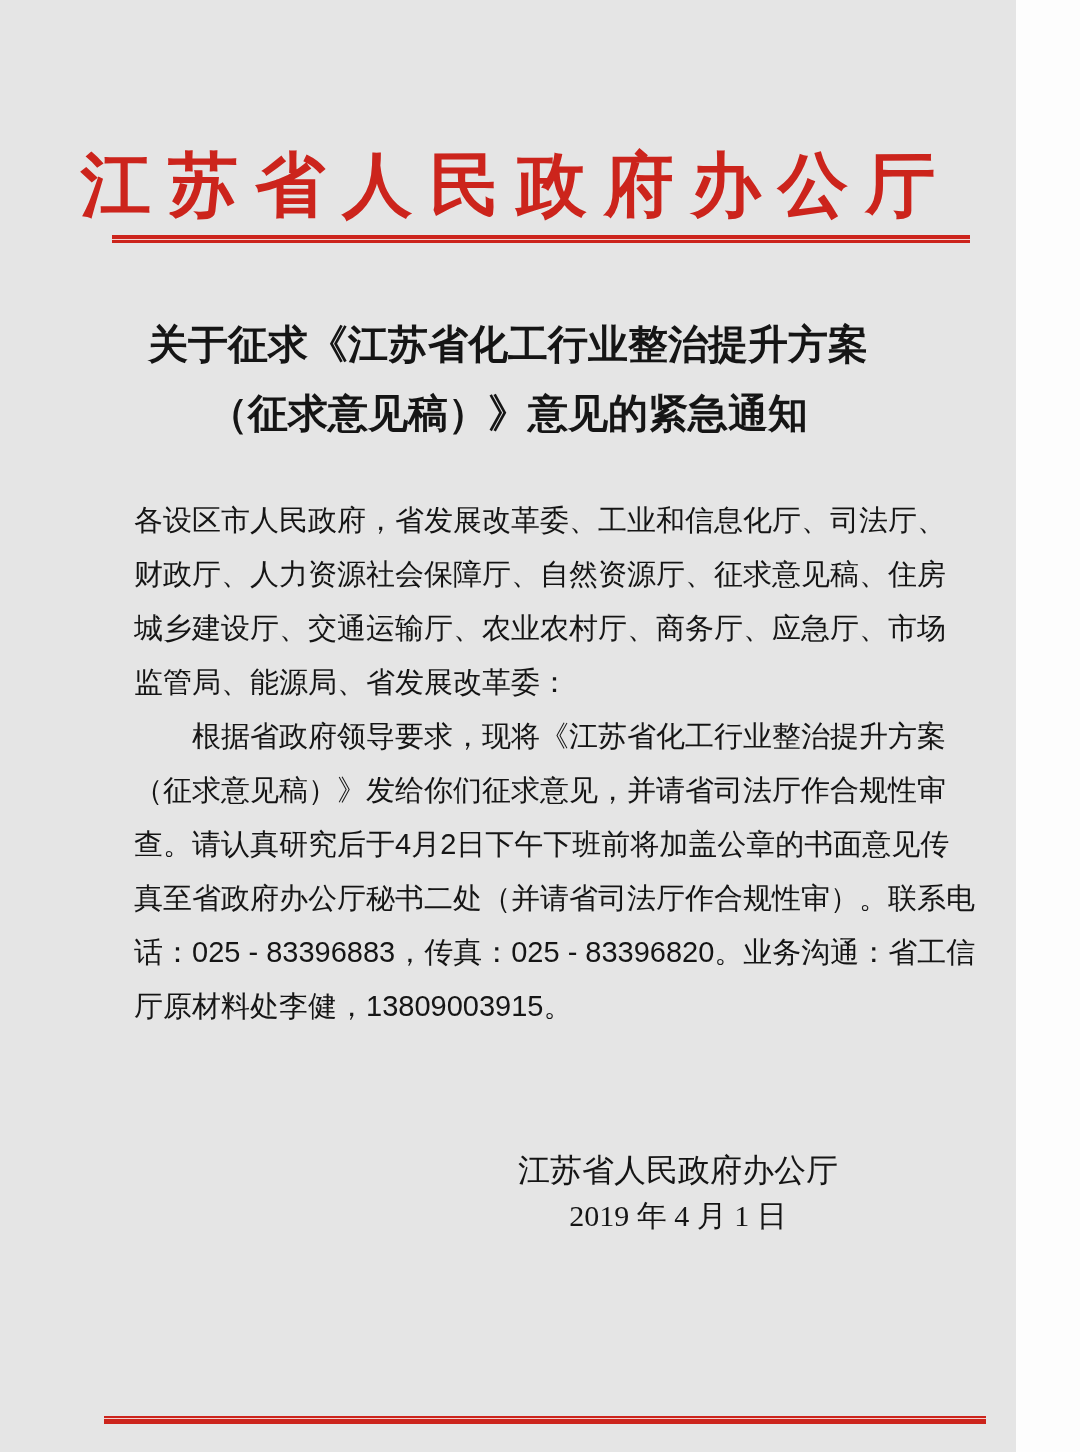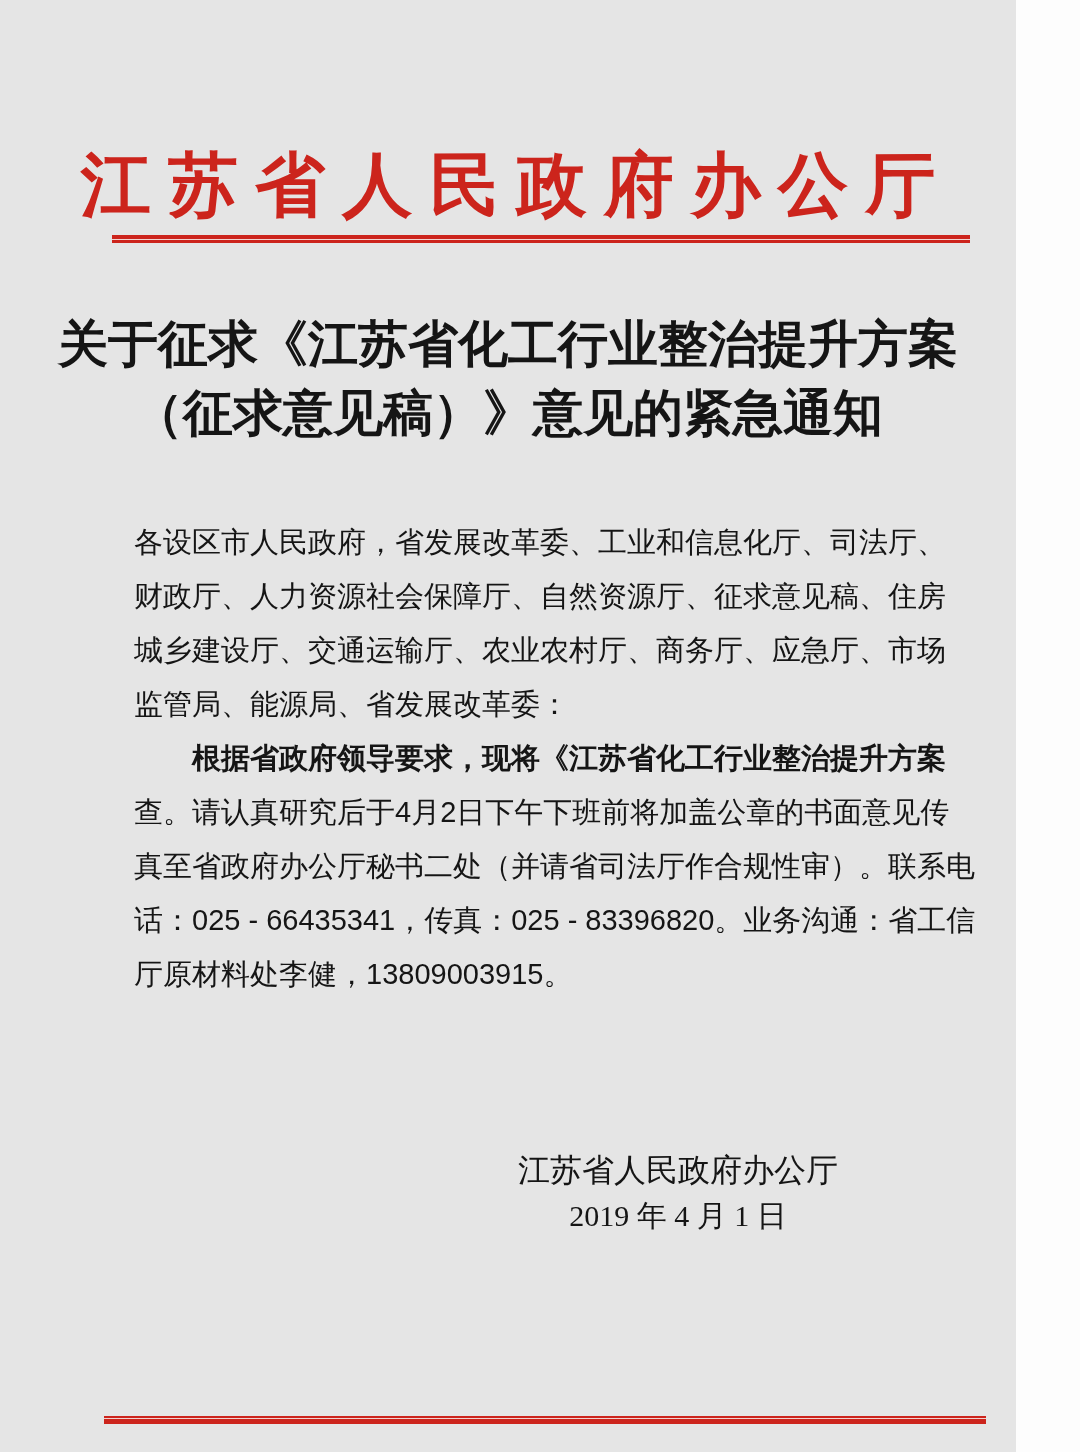--- a/index.html
+++ b/index.html
@@ -49,45 +49,44 @@
     left: 104px;
     width: 882px;
     background: linear-gradient(to bottom, #cc241c 0px, #cc241c 2px, #f2d3d0 2px, #f2d3d0 3px, #cc241c 3px, #cc241c 8px);
   }
   .doc-title {
     position: absolute;
     top: 310px;
     left: 0;
     width: 100%;
     text-align: center;
-    font-size: 50px;
+    font-size: 40px;
     line-height: 69px;
     font-weight: bold;
     color: #151515;
   }
   .doc-body {
     position: absolute;
-    top: 515px;
+    top: 493px;
     left: 134px;
     width: 812px;
     font-size: 29px;
     line-height: 54px;
     color: #151515;
   }
   .doc-line {
     text-align: justify;
     text-align-last: justify;
     white-space: nowrap;
   }
   .doc-line.last {
     text-align-last: left;
   }
   .doc-line.indent {
     text-indent: 2em;
-    font-weight: bold;
   }
   .signature {
     position: absolute;
     top: 1148px;
     left: 378px;
     width: 600px;
     text-align: center;
     color: #151515;
   }
   .sig-org {
@@ -114,23 +113,24 @@
     <div>关于征求《江苏省化工行业整治提升方案</div>
     <div>（征求意见稿）》意见的紧急通知</div>
   </div>
 
   <div class="doc-body">
     <div class="doc-line">各设区市人民政府，省发展改革委、工业和信息化厅、司法厅、</div>
     <div class="doc-line">财政厅、人力资源社会保障厅、自然资源厅、征求意见稿、住房</div>
     <div class="doc-line">城乡建设厅、交通运输厅、农业农村厅、商务厅、应急厅、市场</div>
     <div class="doc-line last">监管局、能源局、省发展改革委：</div>
     <div class="doc-line indent">根据省政府领导要求，现将《江苏省化工行业整治提升方案</div>
+    <div class="doc-line">（征求意见稿）》发给你们征求意见，并请省司法厅作合规性审</div>
     <div class="doc-line">查。请认真研究后于4月2日下午下班前将加盖公章的书面意见传</div>
     <div class="doc-line">真至省政府办公厅秘书二处（并请省司法厅作合规性审）。联系电</div>
-    <div class="doc-line">话：025 - 66435341，传真：025 - 83396820。业务沟通：省工信</div>
+    <div class="doc-line">话：025 - 83396883，传真：025 - 83396820。业务沟通：省工信</div>
     <div class="doc-line last">厅原材料处李健，13809003915。</div>
   </div>
 
   <div class="signature">
     <div class="sig-org">江苏省人民政府办公厅</div>
     <div class="sig-date">2019 年 4 月 1 日</div>
   </div>
 
   <div class="rule rule-bottom"></div>
 

